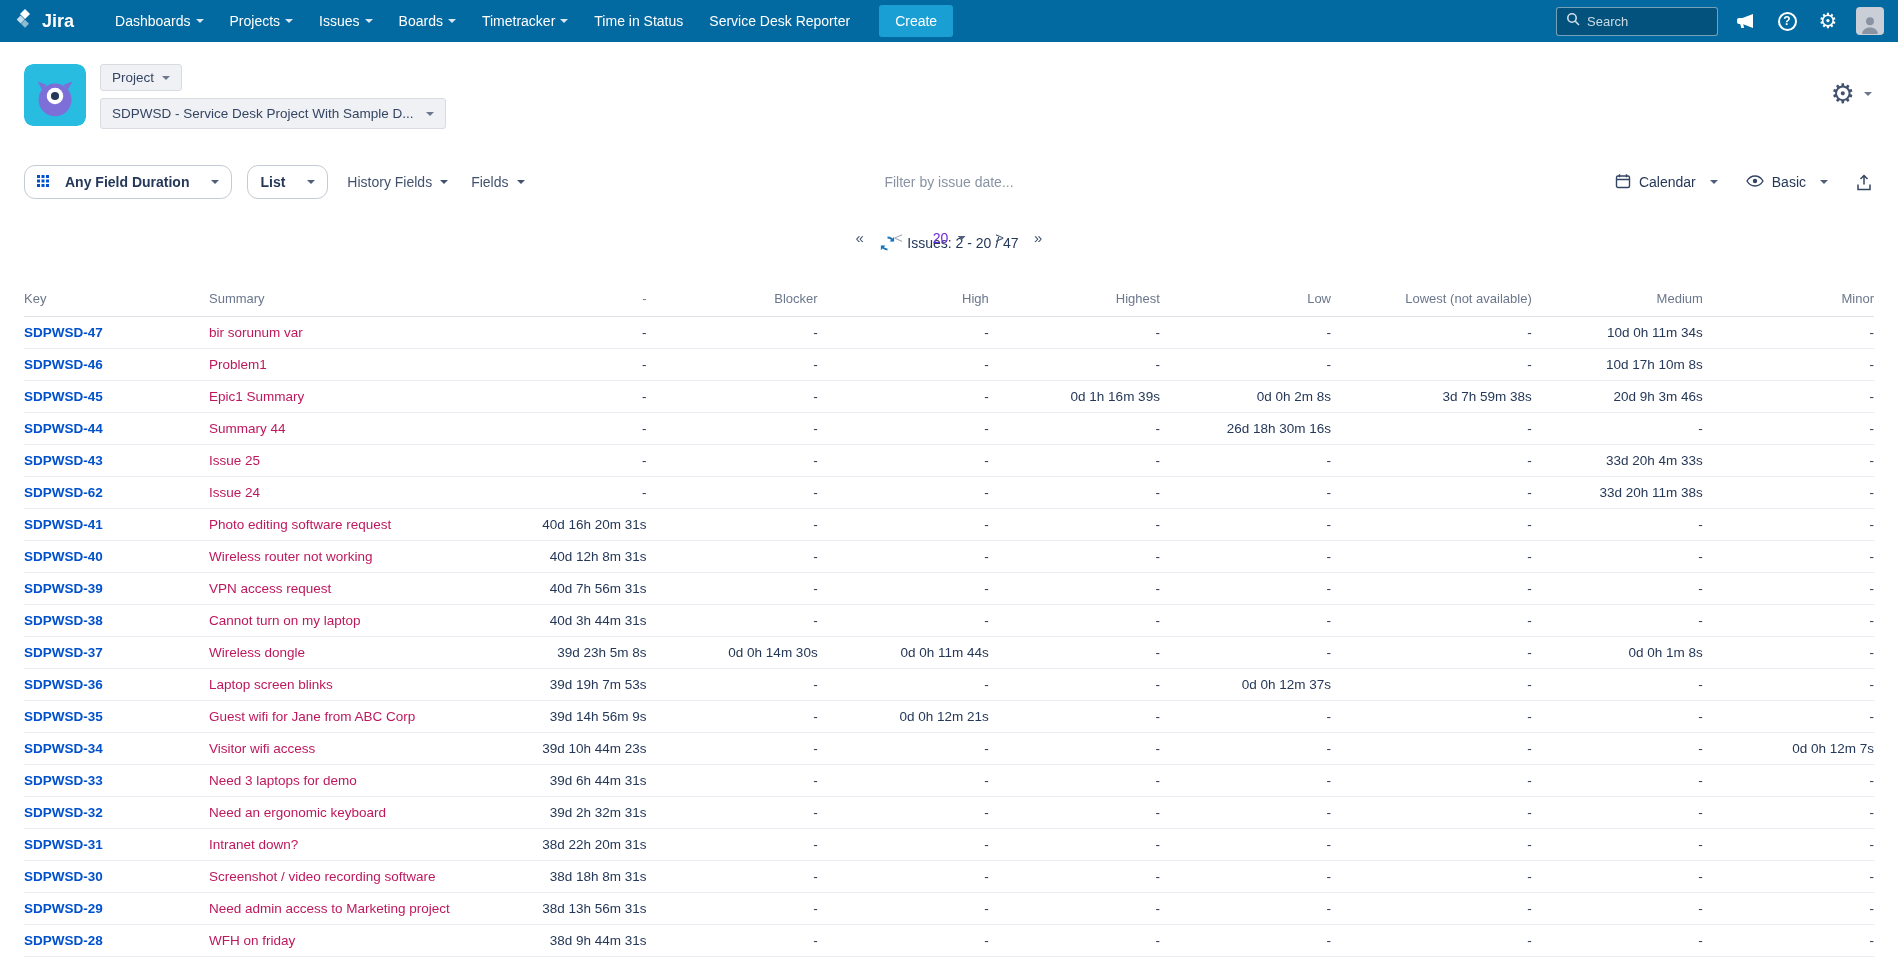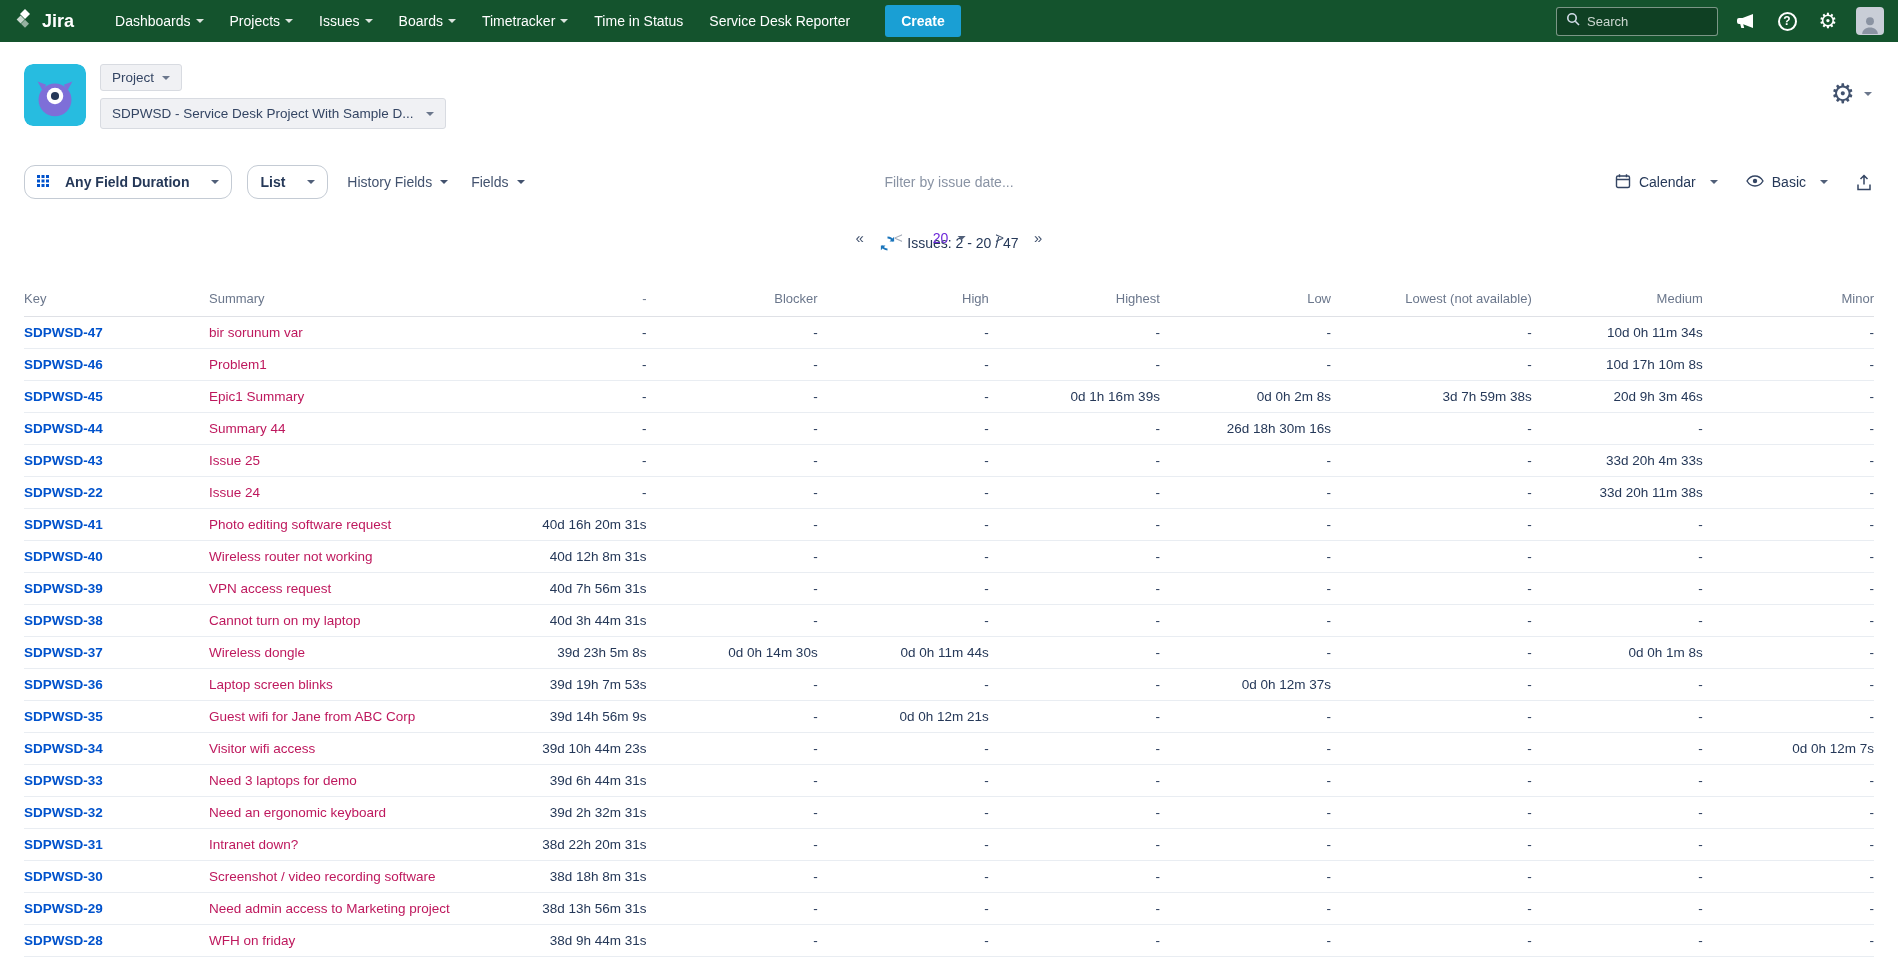--- a/index.html
+++ b/index.html
@@ -13,36 +13,35 @@
   .caret {
     display: inline-block; width: 0; height: 0;
     border-left: 4px solid transparent;
     border-right: 4px solid transparent;
     border-top: 4px solid currentColor;
     margin-left: 6px;
   }
 
   
   .topnav {
-    height: 42px; background: #14532d; color: #fff;
+    height: 42px; background: #0369a1; color: #fff;
     display: flex; align-items: center; padding: 0 14px;
   }
   .nav-left { display: flex; align-items: center; flex: 1; min-width: 0; }
   .brand { display: flex; align-items: center; gap: 6px; margin-right: 28px; cursor: pointer; }
   .brand-text { font-size: 18px; font-weight: bold; }
   .nav-item {
     display: flex; align-items: center; height: 42px; padding: 0 13px;
     font-size: 14px; color: #fff; cursor: pointer; white-space: nowrap;
   }
   .nav-item .caret { border-top-color: rgba(255,255,255,.85); margin-left: 5px; }
   .create-btn {
-    margin-left: 22px; background: #1A9FD4; color: #fff; border: none;
+    margin-left: 16px; background: #1A9FD4; color: #fff; border: none;
     border-radius: 3px; font-size: 14px; padding: 8px 16px; cursor: pointer;
     font-family: inherit;
-    font-weight: bold;
   }
   .nav-right { display: flex; align-items: center; gap: 15px; }
   .search-box {
     display: flex; align-items: center; gap: 7px;
     background: rgba(0,0,0,.22); border: 1px solid rgba(255,255,255,.45);
     border-radius: 3px; height: 29px; width: 162px; padding: 0 9px; margin-left: 8px;
   }
   .search-box input {
     background: transparent; border: none; outline: none; color: #fff;
     font-size: 13px; width: 100%; font-family: inherit;
@@ -403,21 +402,21 @@
           <td class="td-num">-</td>
           <td class="td-num">-</td>
           <td class="td-num">-</td>
           <td class="td-num">-</td>
           <td class="td-num">-</td>
           <td class="td-num">-</td>
           <td class="td-num">33d 20h 4m 33s</td>
           <td class="td-num">-</td>
         </tr>
         <tr>
-          <td class="td-key"><a href="#">SDPWSD-22</a></td>
+          <td class="td-key"><a href="#">SDPWSD-62</a></td>
           <td class="td-summary">Issue 24</td>
           <td class="td-num">-</td>
           <td class="td-num">-</td>
           <td class="td-num">-</td>
           <td class="td-num">-</td>
           <td class="td-num">-</td>
           <td class="td-num">-</td>
           <td class="td-num">33d 20h 11m 38s</td>
           <td class="td-num">-</td>
         </tr>

